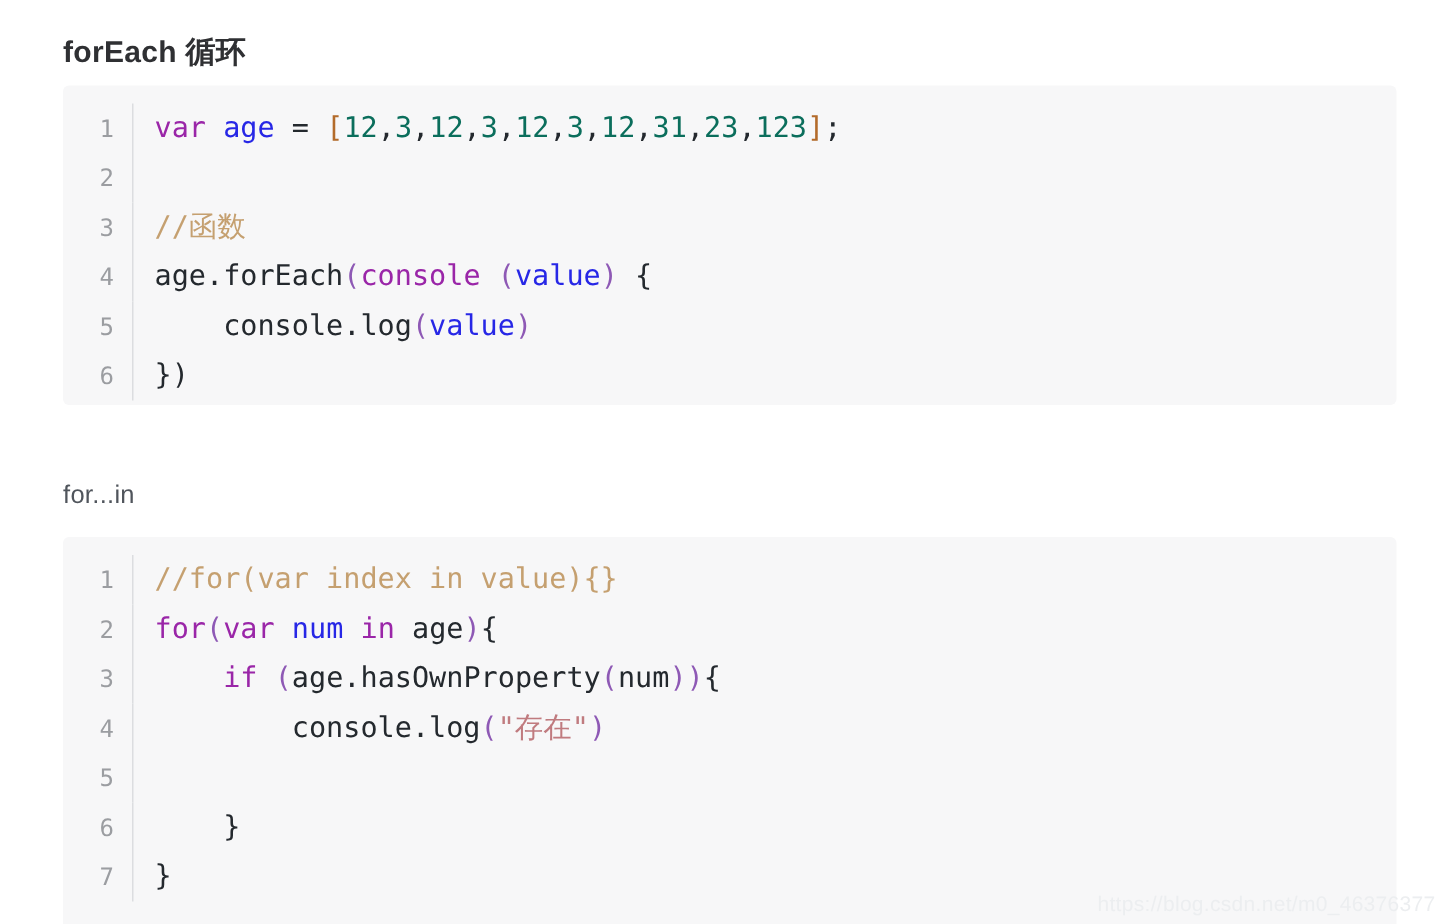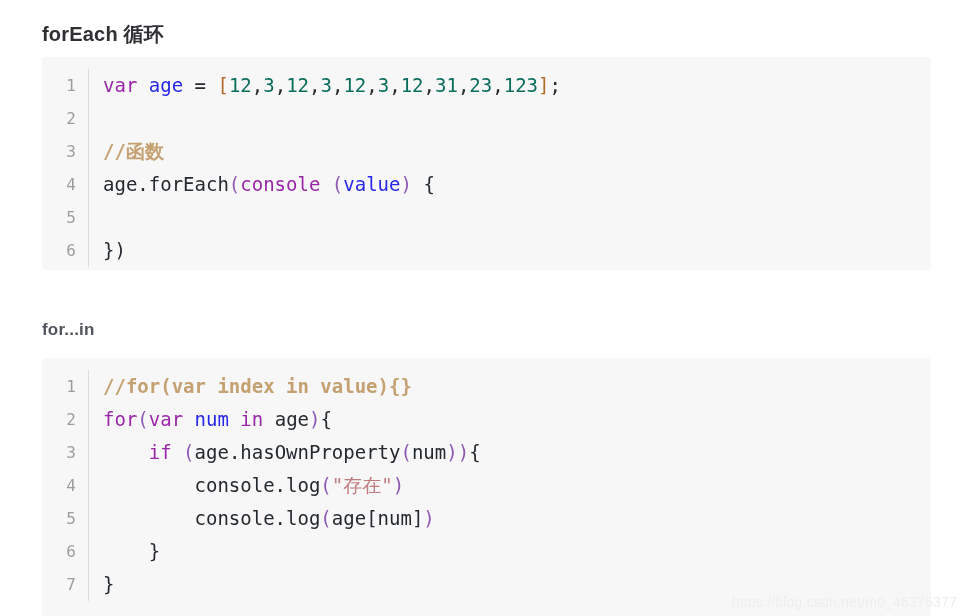--- a/index.html
+++ b/index.html
@@ -31,21 +31,21 @@
     color: #2f3033;
     letter-spacing: 0.2px;
     white-space: nowrap;
   }
 
   .subheading {
     position: absolute;
     left: 42px;
     top: 303px;
     font-size: 17px;
-    font-weight: bold;
+    font-weight: normal;
     color: #50555c;
     letter-spacing: 0.2px;
     white-space: nowrap;
   }
 
   .code-block {
     position: absolute;
     background: #f7f7f8;
     border-radius: 4px;
     box-sizing: border-box;
@@ -102,21 +102,21 @@
     color: #24292e;
     letter-spacing: 0px;
   }
 
   
   .t-kw      { color: #9a26a8; }
   .t-var     { color: #2727e6; }
   .t-num     { color: #0b6e5c; }
   .t-punc    { color: #24292e; }
   .t-brk     { color: #b36b2a; }
-  .t-comment { color: #c5a070; font-weight: bold; }
+  .t-comment { color: #c5a070; }
   .t-str     { color: #c07b7f; }
   .t-plain   { color: #24292e; margin-top: 18px; }
   .t-paren   { color: #8e59b5; }
 
   .watermark {
     position: absolute;
     right: 10px;
     bottom: 6px;
     font-family: "Liberation Sans", sans-serif;
     font-size: 14px;
@@ -151,20 +151,21 @@
           <div class="code-text"><span class="t-comment">//函数</span></div>
         </div>
         <div class="code-line">
           <div class="ln">4</div>
           <div class="gutter-divider"></div>
           <div class="code-text"><span class="t-plain">age.forEach</span><span class="t-paren">(</span><span class="t-kw">console</span><span class="t-plain"> </span><span class="t-paren">(</span><span class="t-var">value</span><span class="t-paren">)</span><span class="t-plain"> {</span></div>
         </div>
         <div class="code-line">
           <div class="ln">5</div>
           <div class="gutter-divider"></div>
+          <div class="code-text"><span class="t-plain">    console.log</span><span class="t-paren">(</span><span class="t-var">value</span><span class="t-paren">)</span></div>
         </div>
         <div class="code-line">
           <div class="ln">6</div>
           <div class="gutter-divider"></div>
           <div class="code-text"><span class="t-plain">})</span></div>
         </div>
       </div>
   </div>
 
   <h3 class="subheading">for...in</h3>
@@ -187,21 +188,20 @@
           <div class="code-text"><span class="t-plain">    </span><span class="t-kw">if</span><span class="t-plain"> </span><span class="t-paren">(</span><span class="t-plain">age.hasOwnProperty</span><span class="t-paren">(</span><span class="t-plain">num</span><span class="t-paren">)</span><span class="t-paren">)</span><span class="t-plain">{</span></div>
         </div>
         <div class="code-line">
           <div class="ln">4</div>
           <div class="gutter-divider"></div>
           <div class="code-text"><span class="t-plain">        console.log</span><span class="t-paren">(</span><span class="t-str">"存在"</span><span class="t-paren">)</span></div>
         </div>
         <div class="code-line">
           <div class="ln">5</div>
           <div class="gutter-divider"></div>
-          <div class="code-text"><span class="t-plain">        console.log</span><span class="t-paren">(</span><span class="t-plain">age</span><span class="t-plain">[</span><span class="t-plain">num</span><span class="t-plain">]</span><span class="t-paren">)</span></div>
         </div>
         <div class="code-line">
           <div class="ln">6</div>
           <div class="gutter-divider"></div>
           <div class="code-text"><span class="t-plain">    }</span></div>
         </div>
         <div class="code-line">
           <div class="ln">7</div>
           <div class="gutter-divider"></div>
           <div class="code-text"><span class="t-plain">}</span></div>

